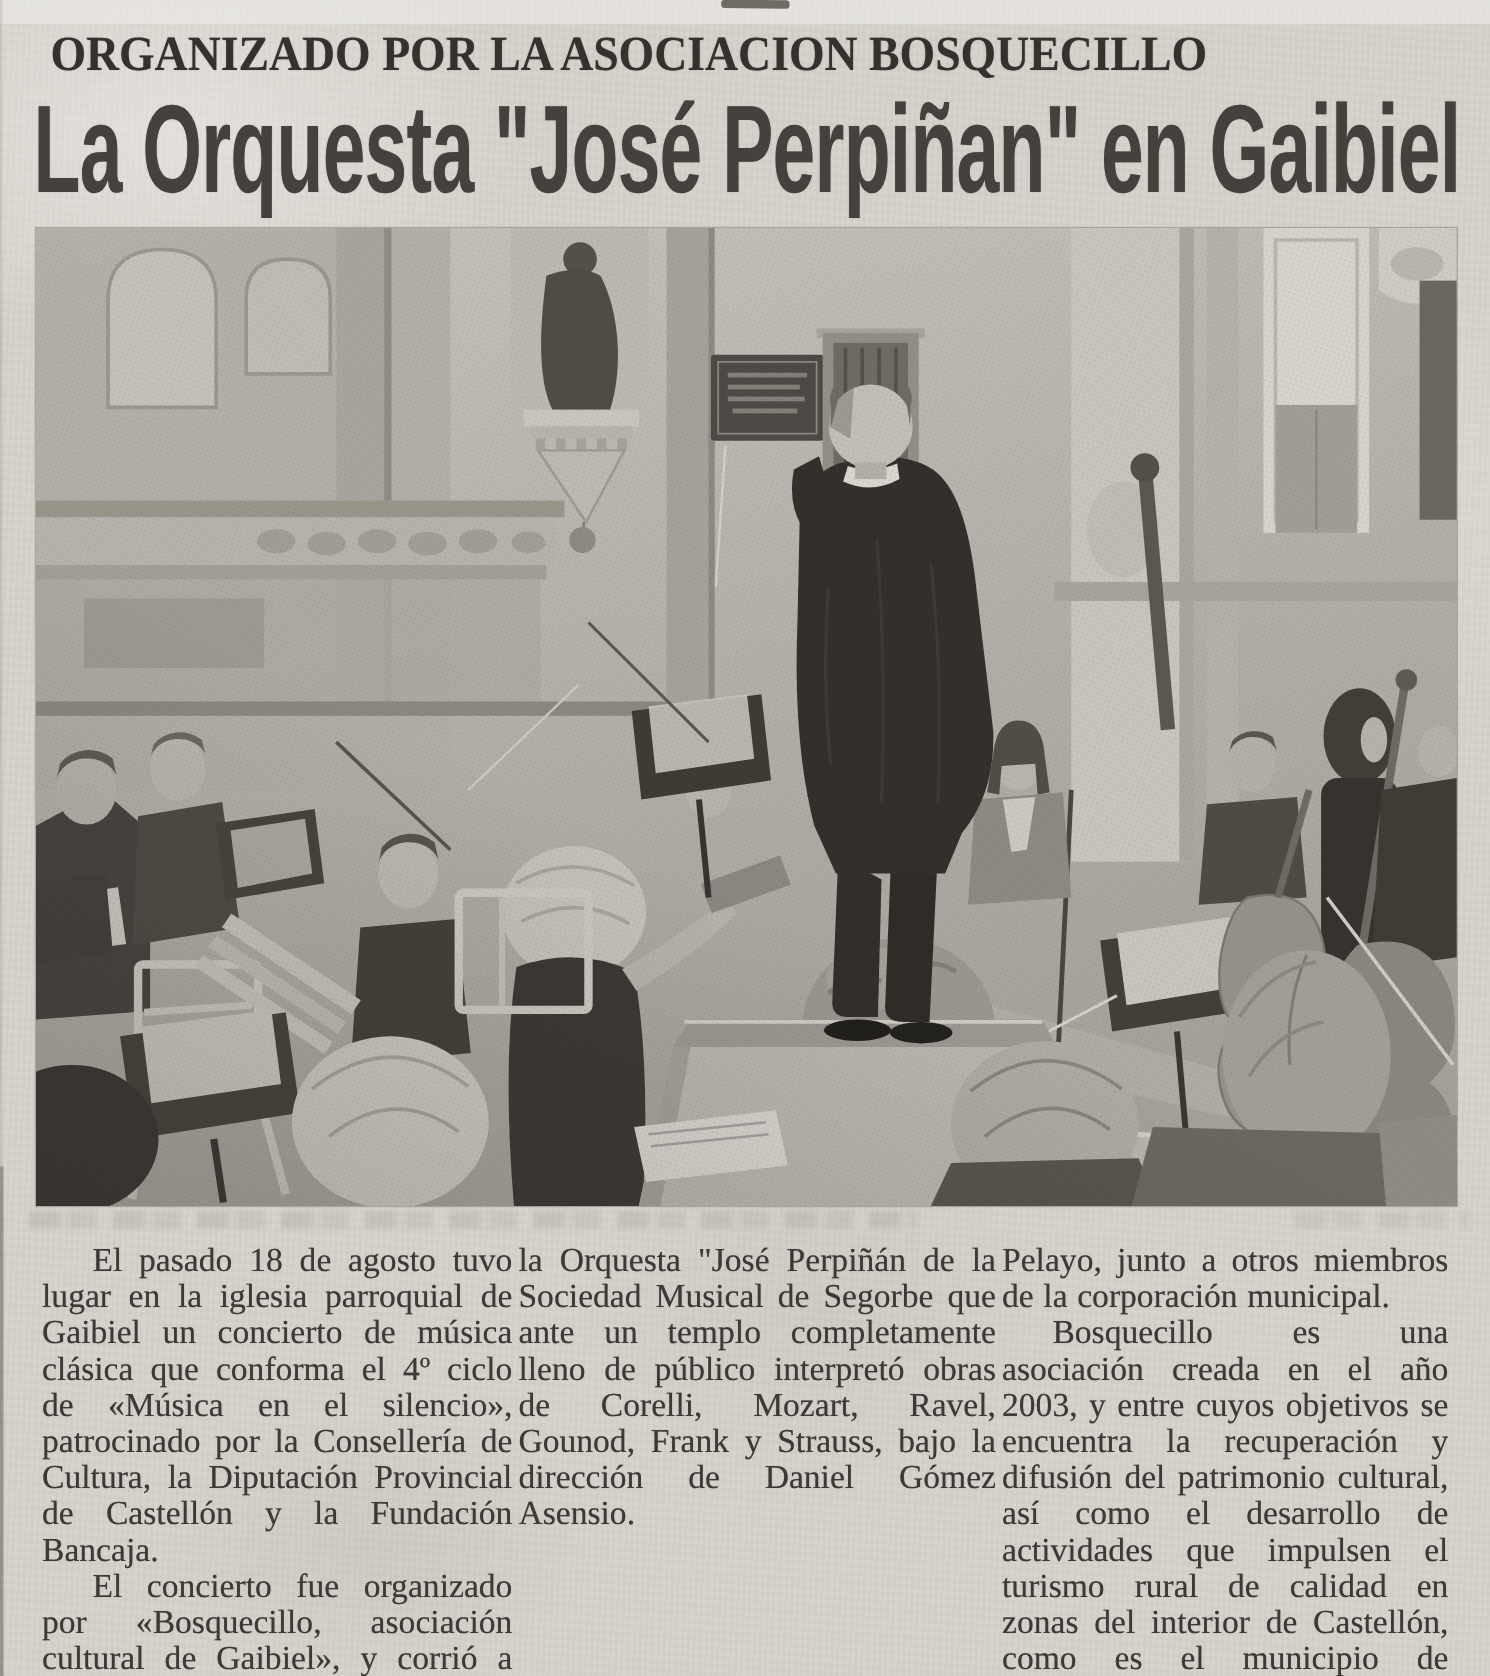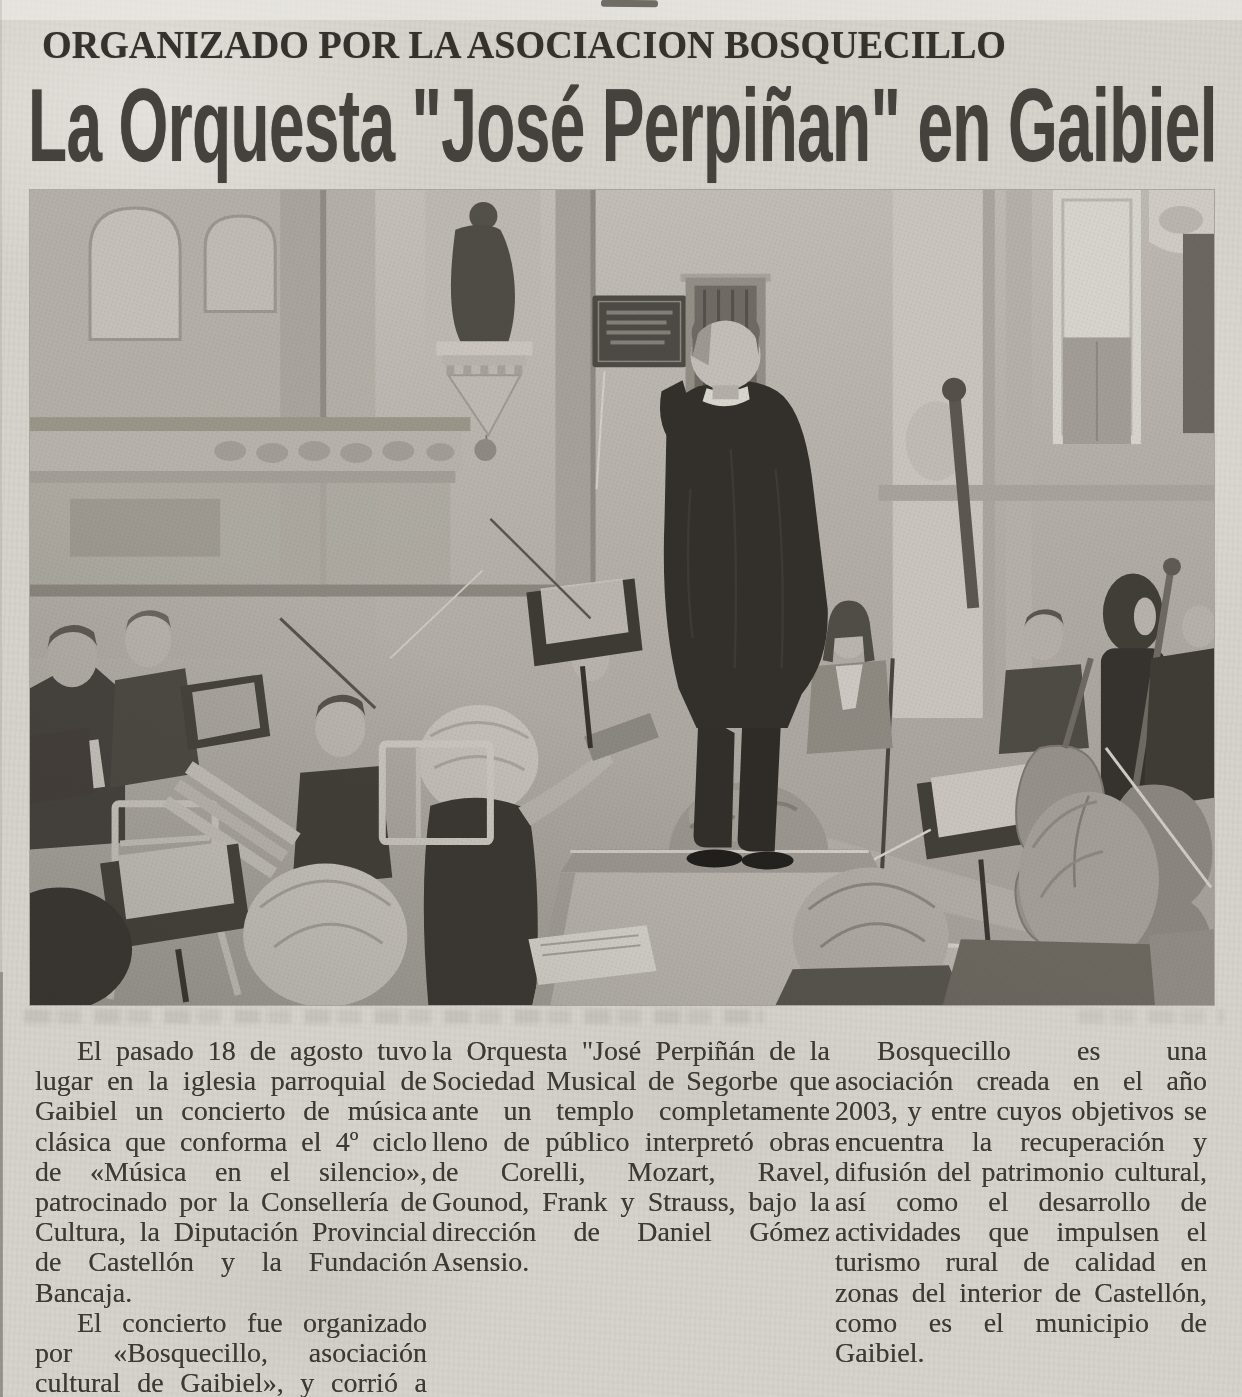--- a/index.html
+++ b/index.html
@@ -334,15 +334,16 @@
 
 <main class="columns">
   <div class="col col-1">
     <p class="p-indent">El pasado 18 de agosto tuvo lugar en la iglesia parroquial de Gaibiel un concierto de música clásica que conforma el 4º ciclo de «Música en el silencio», patrocinado por la Consellería de Cultura, la Diputación Provincial de Castellón y la Fundación Bancaja.</p>
     <p class="p-indent">El concierto fue organizado por «Bosquecillo, asociación cultural de Gaibiel», y corrió a cargo de</p>
   </div>
   <div class="col col-2">
     <p>la Orquesta "José Perpiñán de la Sociedad Musical de Segorbe que ante un templo completamente lleno de público interpretó obras de Corelli, Mozart, Ravel, Gounod, Frank y Strauss, bajo la dirección de Daniel Gómez Asensio.</p>
   </div>
   <div class="col col-3">
+    <p>Pelayo, junto a otros miembros de la corporación municipal.</p>
     <p class="p-indent">Bosquecillo es una asociación creada en el año 2003, y entre cuyos objetivos se encuentra la recuperación y difusión del patrimonio cultural, así como el desarrollo de actividades que impulsen el turismo rural de calidad en zonas del interior de Castellón, como es el municipio de Gaibiel.</p>
   </div>
 </main>
 
 </body></html>

